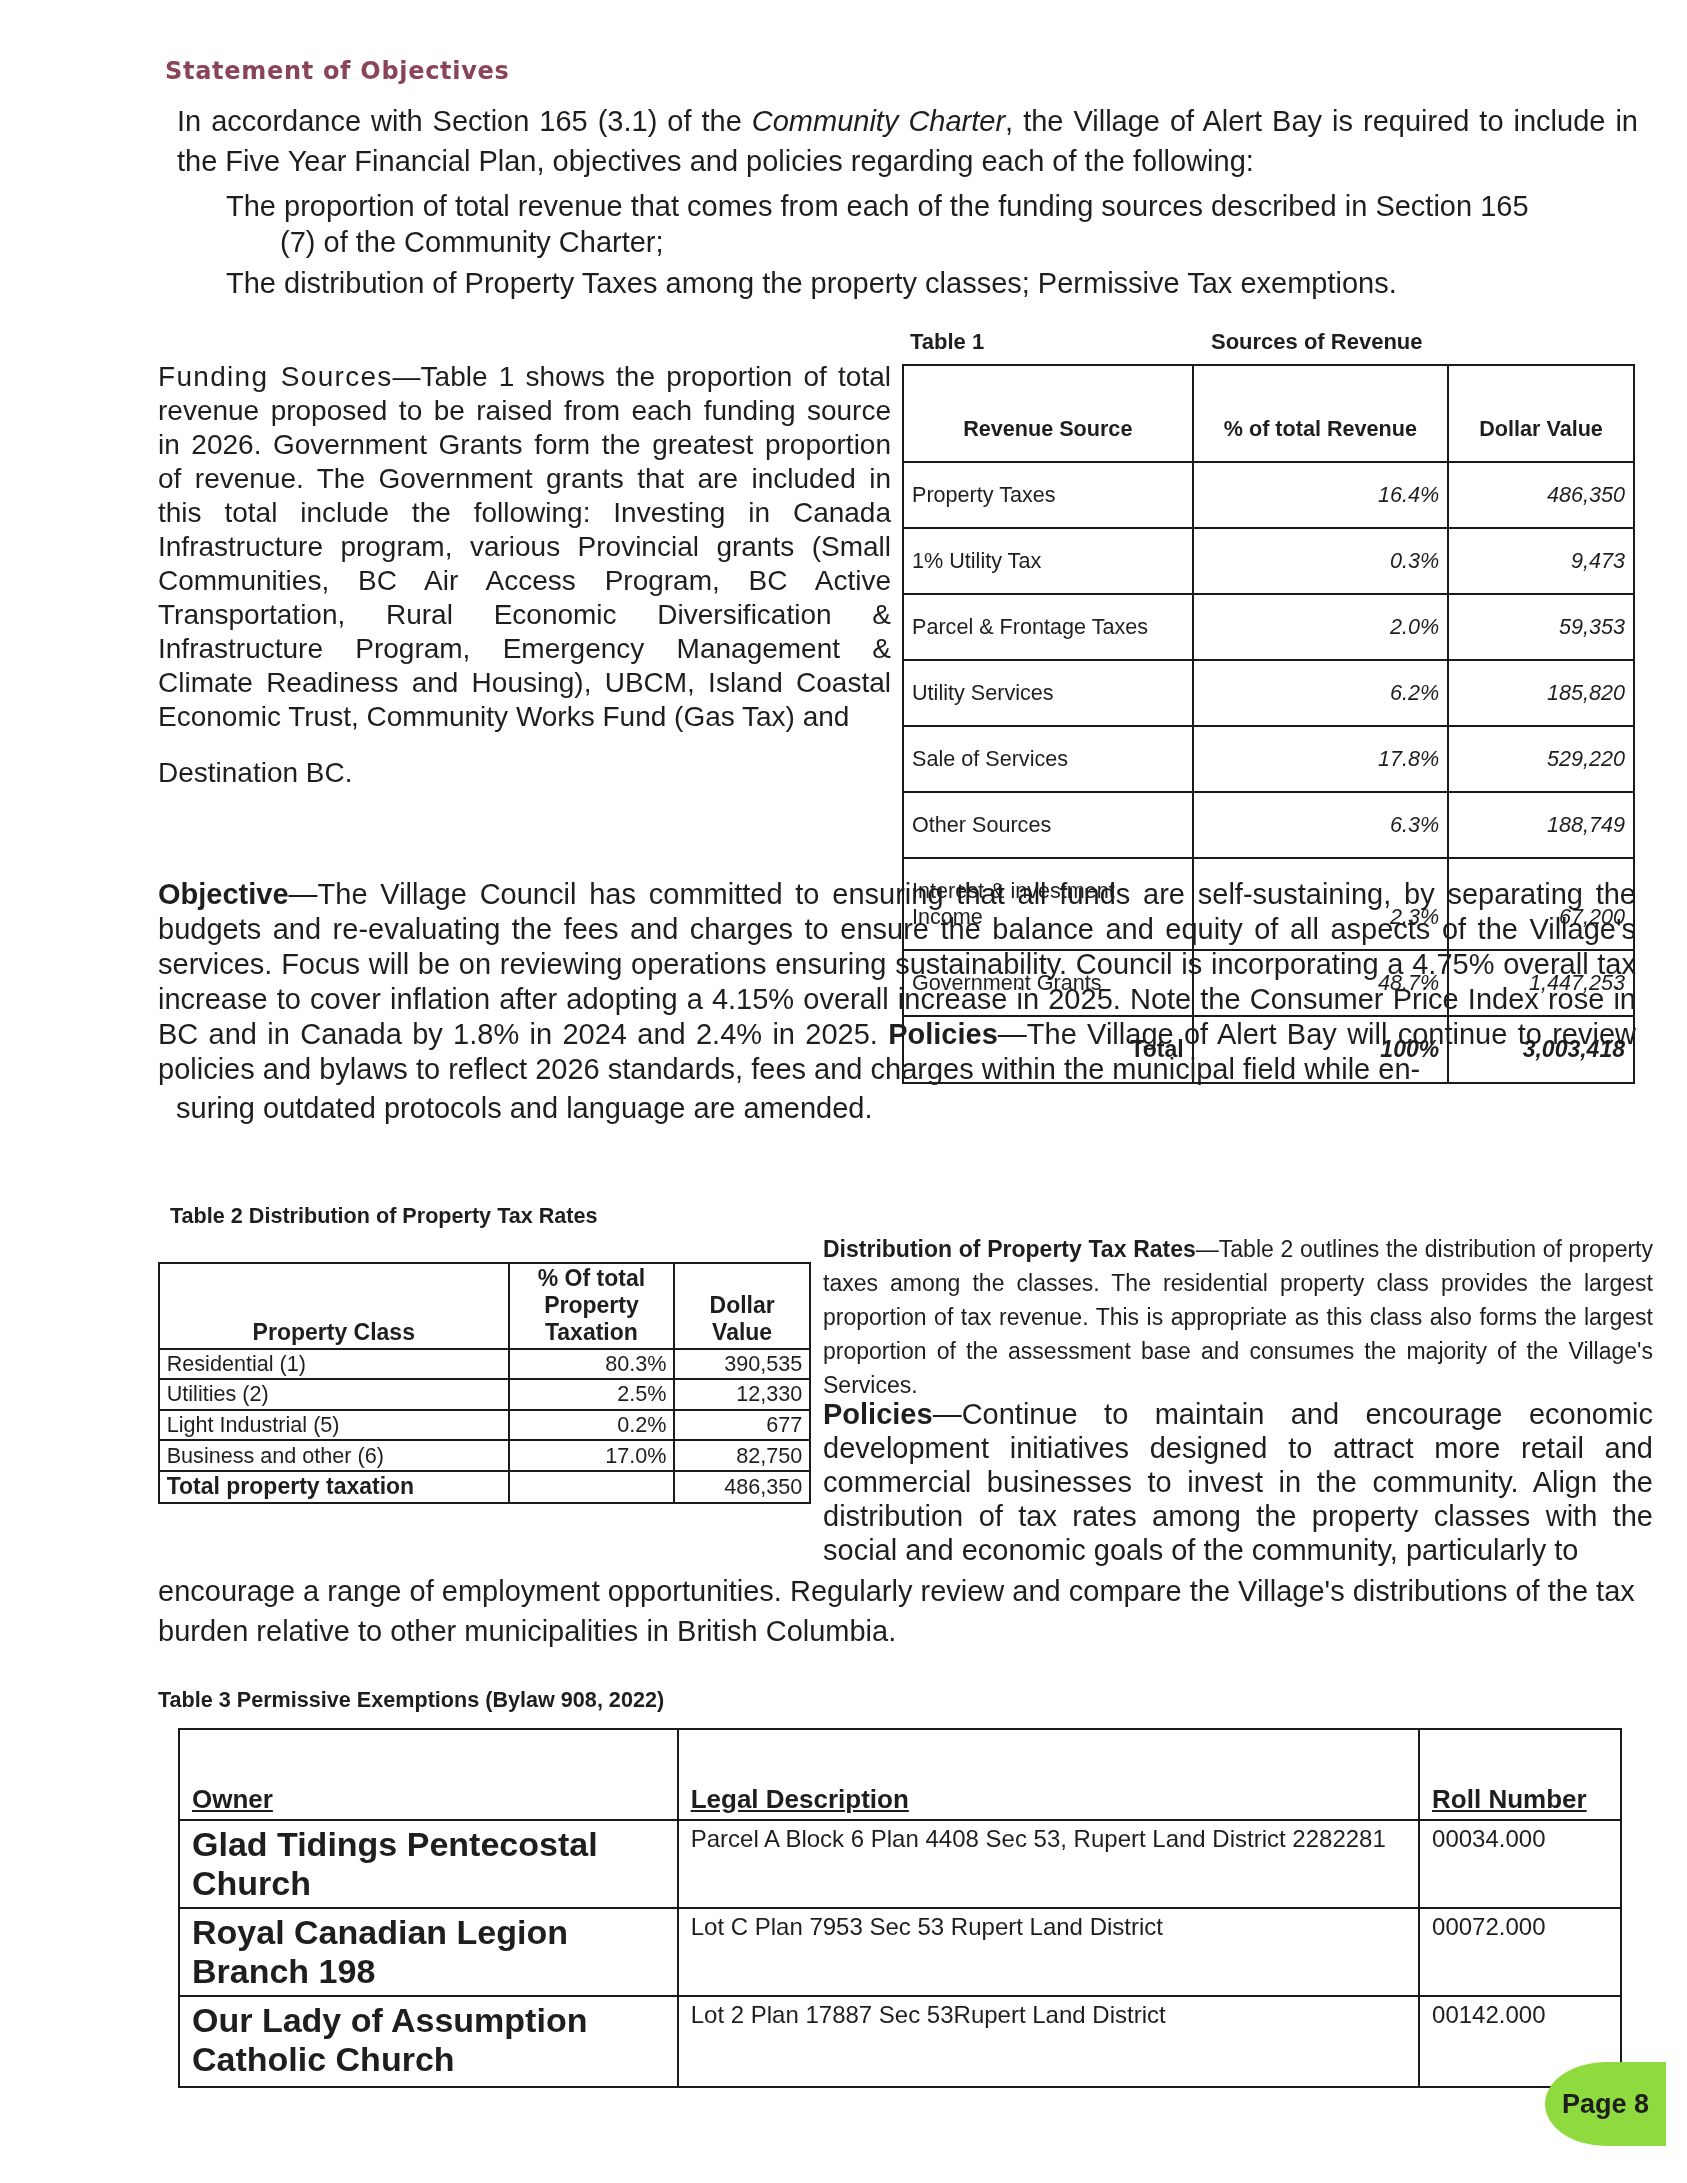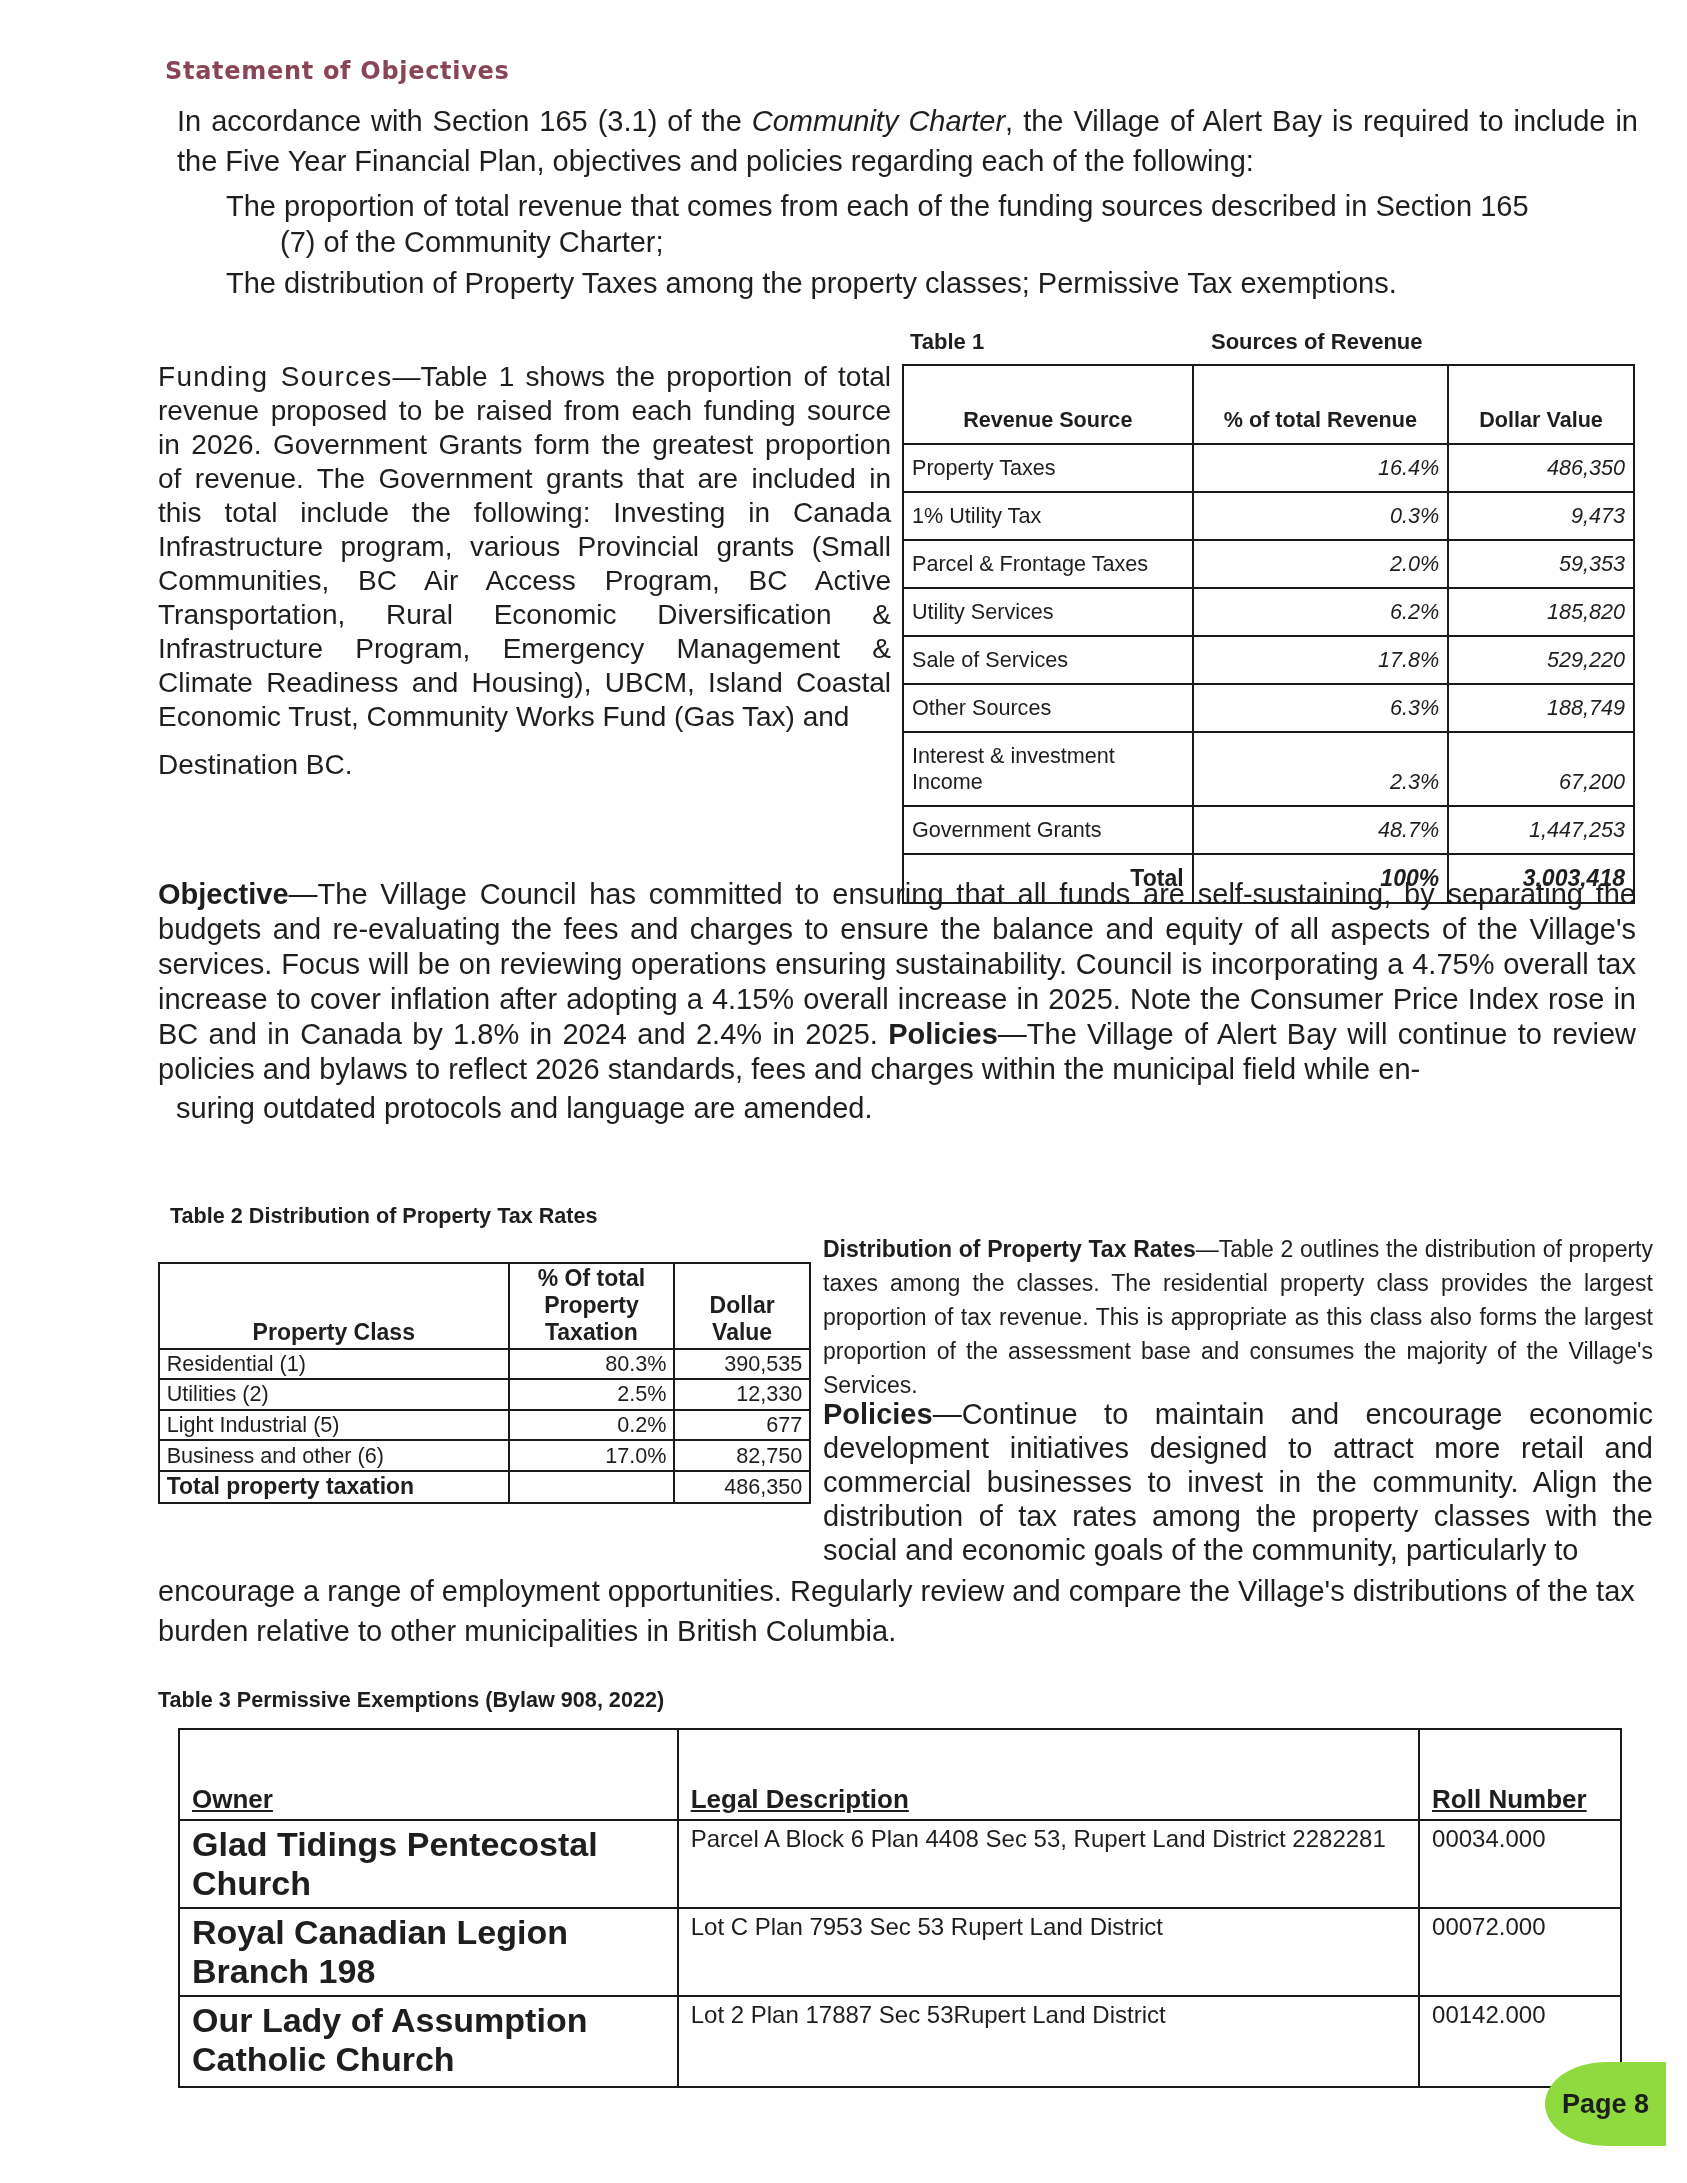--- a/index.html
+++ b/index.html
@@ -11,28 +11,28 @@
                font-size: 24px; color: #8a4458; letter-spacing: 0.7px; }
 
   .intro { left: 177px; top: 101px; width: 1461px; font-size: 29px; line-height: 40px; text-align: justify; }
   .intro i { font-style: italic; }
   .bullet1 { left: 226px; top: 188px; width: 1411px; font-size: 29px; line-height: 36px; }
   .bullet1 .cont { padding-left: 54px; display: block; }
   .bullet2 { left: 226px; top: 265px; width: 1411px; font-size: 29px; line-height: 36px; }
 
   .funding { left: 158px; top: 360px; width: 733px; font-size: 28px; line-height: 34px; text-align: justify; }
   .funding b { font-weight: normal; letter-spacing: 1.3px; }
-  .funding .last { display: block; margin-top: 14px; }
+  .funding .last { display: block; margin-top: 22px; }
 
   .t1-caption-left { left: 910px; top: 329px; font-size: 22px; font-weight: bold; }
   .t1-caption-center { left: 1211px; top: 329px; font-size: 22px; font-weight: bold; }
 
   table { border-collapse: collapse; }
   .t1 { left: 902px; top: 364px; width: 733px; font-size: 21.6px; }
-  .t1 td, .t1 th { border: 2.7px solid #1a1a1a; padding: 10px 8px; }
+  .t1 td, .t1 th { border: 2.7px solid #1a1a1a; padding: 19px 8px; }
   .t1 th { font-weight: bold; vertical-align: bottom; height: 57px; }
   .t1 td.num { text-align: right; font-style: italic; }
   .t1 tr.total td { font-weight: bold; font-size: 23px; text-align: right; }
 
   .objective { left: 158px; top: 877px; width: 1478px; font-size: 29px; line-height: 35px; text-align: justify; }
   .objective b { font-weight: bold; }
   .objective .last { display: block; margin-top: 4px; margin-left: 18px; }
 
   .t2-caption { left: 170px; top: 1201px; width: 472px; font-size: 21.6px; font-weight: bold; line-height: 30px; }
   .t2 { left: 158px; top: 1262px; width: 653px; font-size: 21.6px; }

